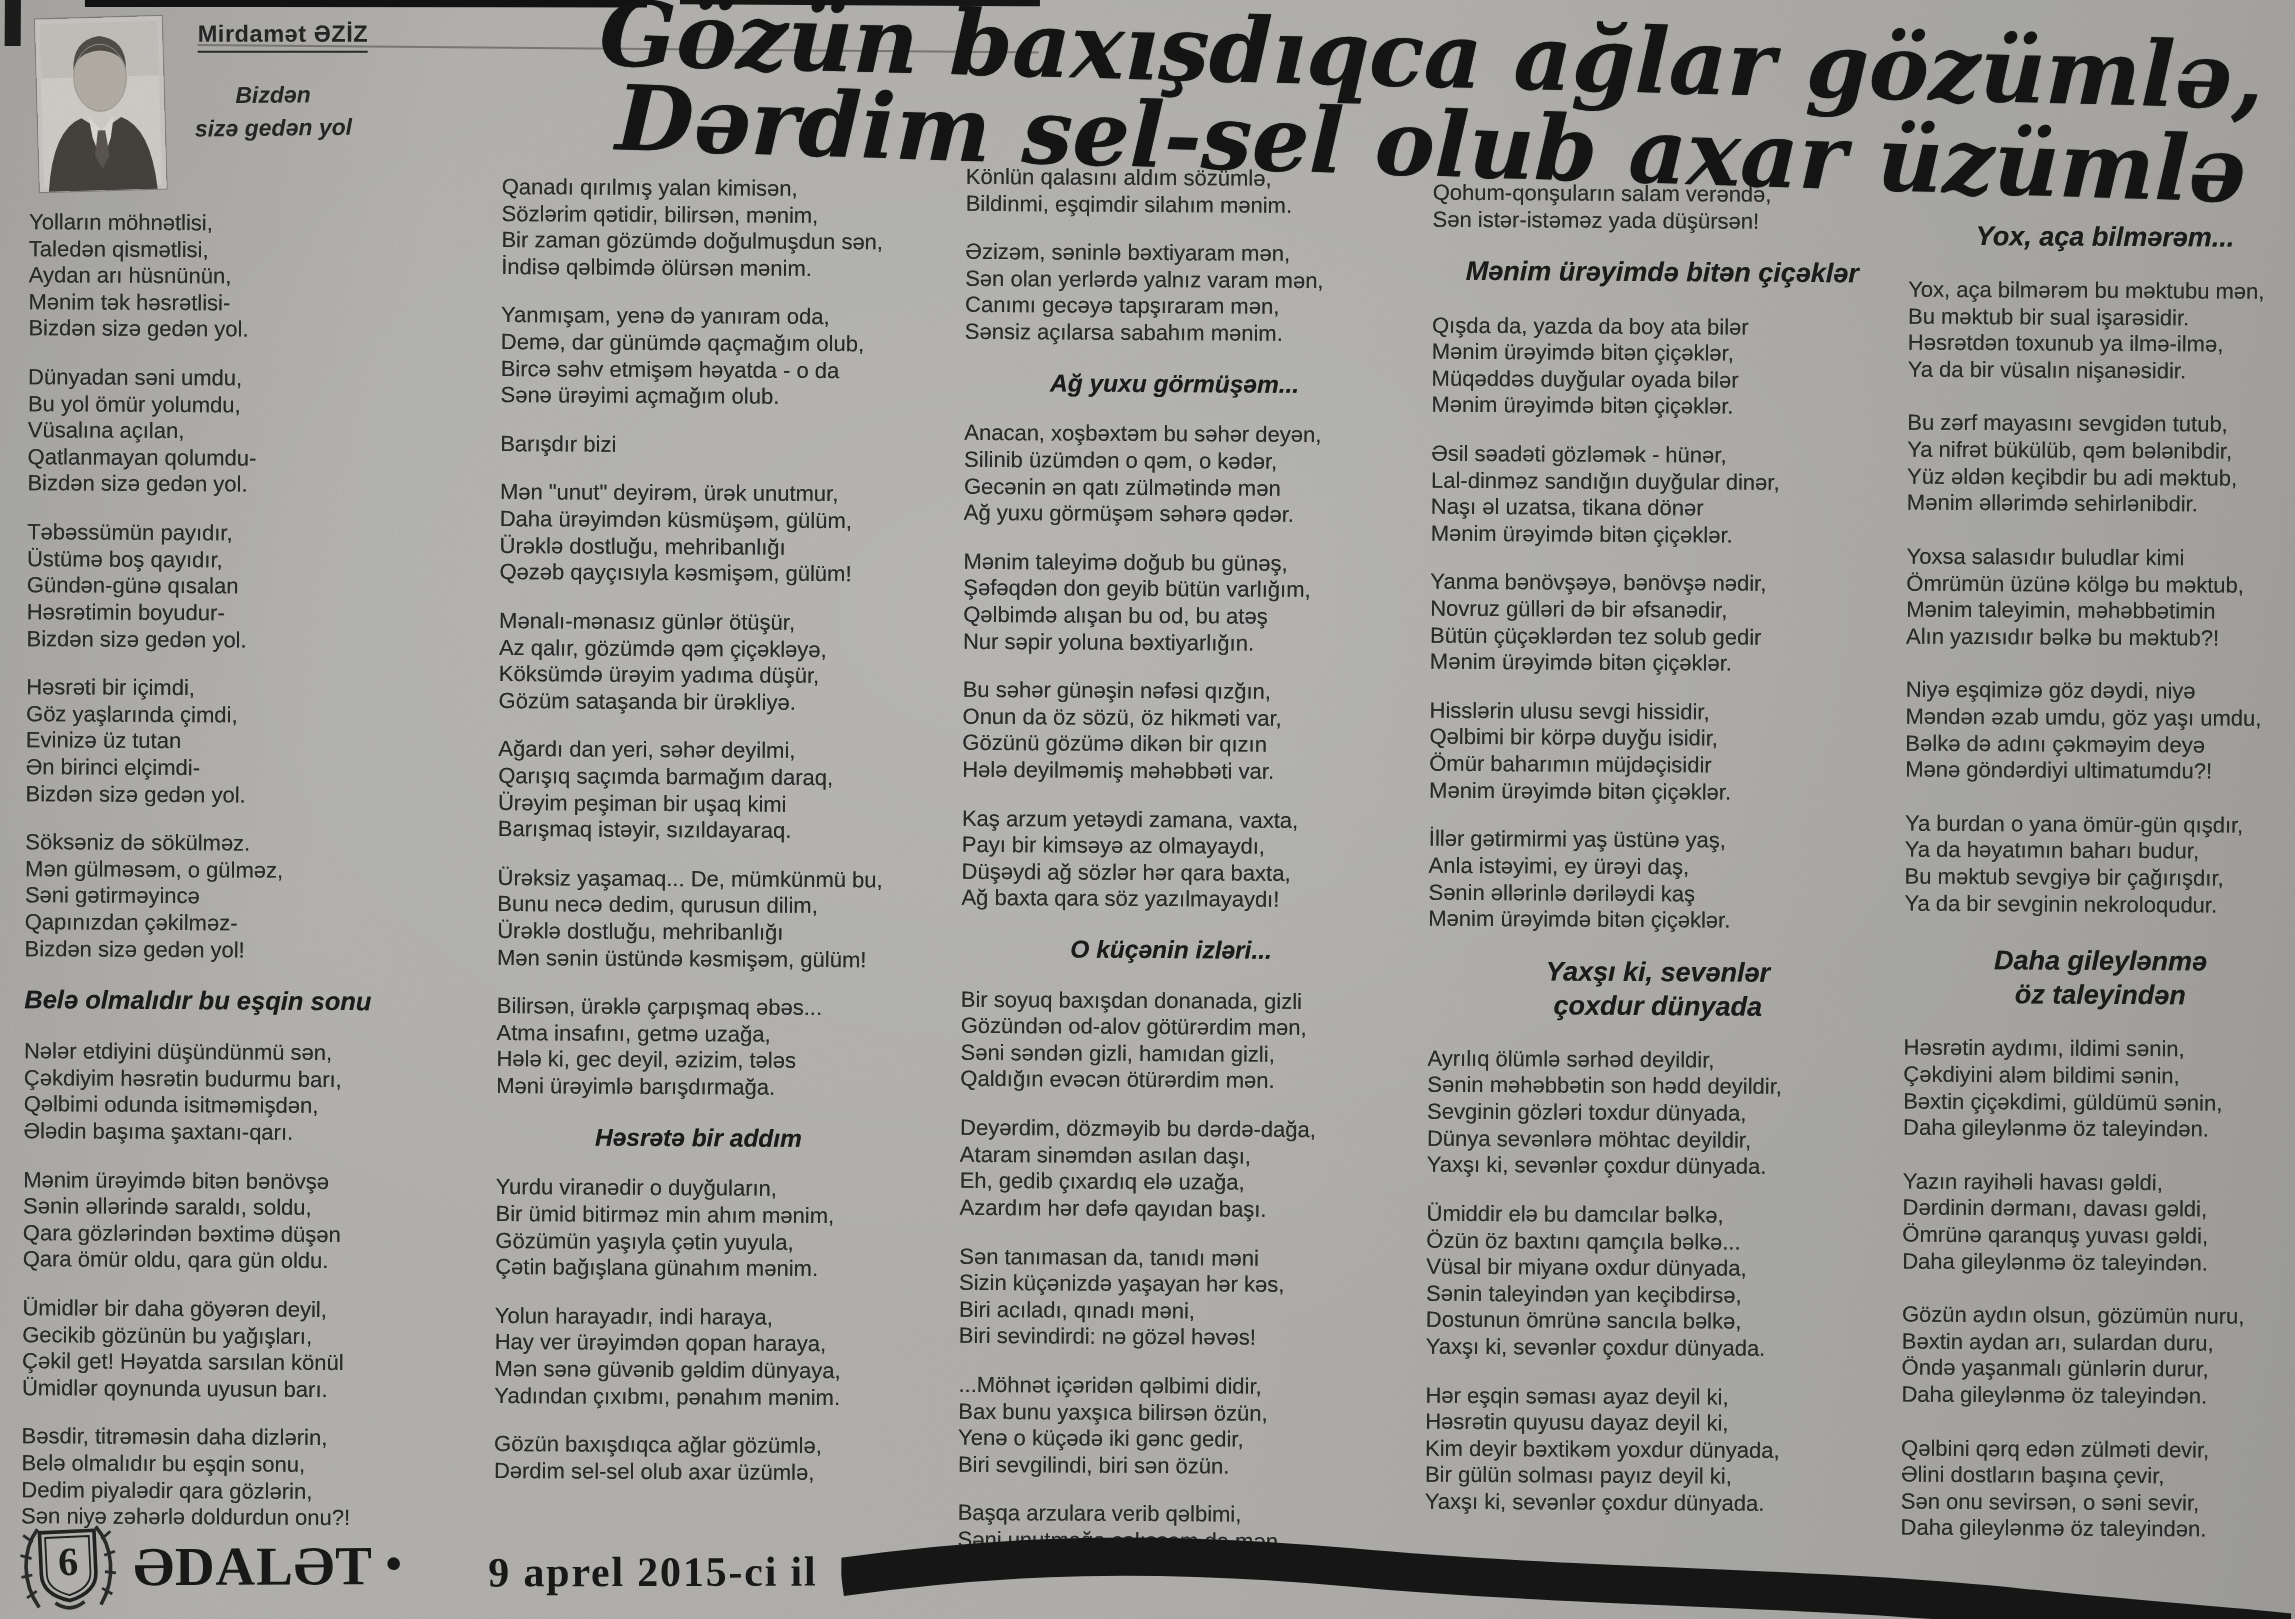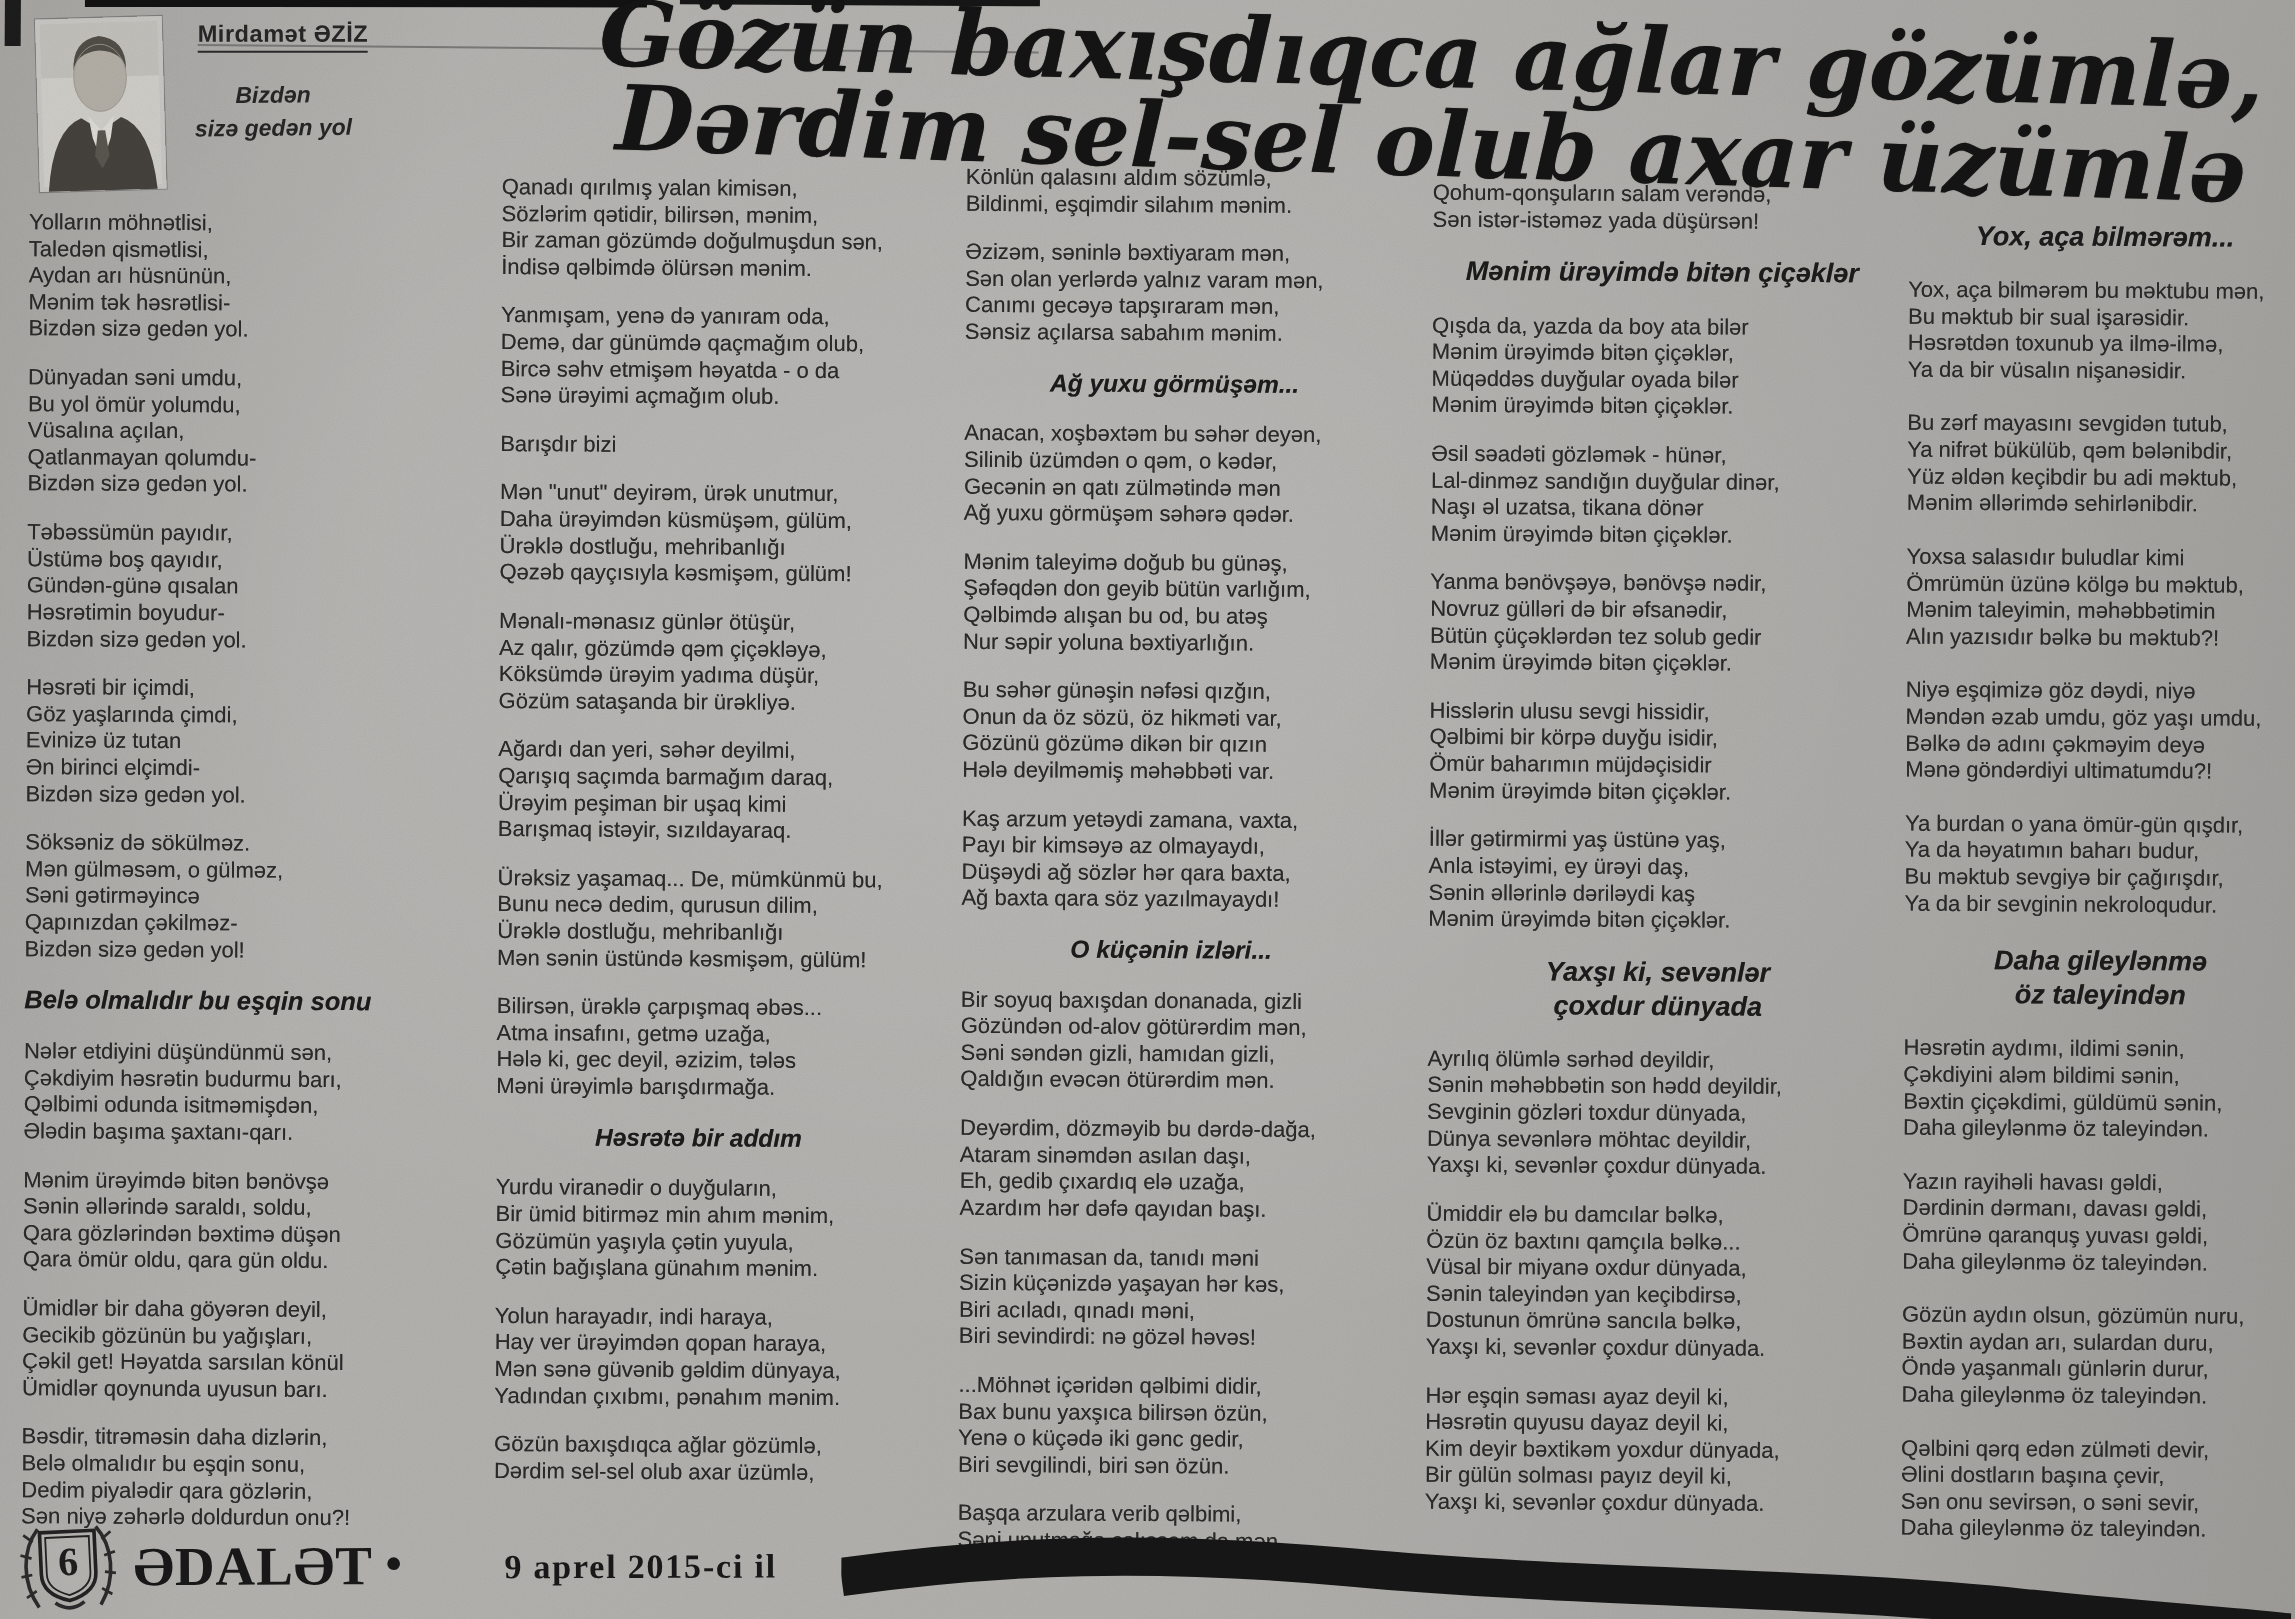--- a/index.html
+++ b/index.html
@@ -48,22 +48,22 @@
   .col[data-column="4"]{left:1905px;top:202px;width:393px;}
   .col[data-column="0"] .heading{text-align:left;font-size:25.5px;}
   .col[data-column="3"] .heading,.col[data-column="4"] .heading{font-size:27px;margin:12.7px 0 23.6px;}
   .col[data-column="4"] .stanza{margin-bottom:27px;}
 
   
   .footer-badge{position:absolute;left:22px;top:1529px;width:102px;height:90px;transform:rotate(-3deg);}
   .paper-name{position:absolute;left:138px;top:1540px;font-family:"Liberation Serif", serif;
               font-weight:bold;font-size:55px;letter-spacing:0.9px;color:#181818;transform:rotate(-.6deg);}
   .paper-bullet{font-size:47px;vertical-align:5.5px;margin-left:12.7px;}
-  .issue-date{position:absolute;left:509px;top:1551px;font-family:"Liberation Serif", serif;
-              font-weight:bold;font-size:34px;letter-spacing:1.8px;color:#181818;transform:rotate(-.5deg);}
+  .issue-date{position:absolute;left:493px;top:1551px;font-family:"Liberation Serif", serif;
+              font-weight:bold;font-size:42px;letter-spacing:1.8px;color:#181818;transform:rotate(-.5deg);}
   .swoosh{position:absolute;left:846px;top:1535px;pointer-events:none;}
 </style>
 </head>
 <body>
 
 <div class="page">
   <div class="inner">
 
     <div class="corner-blob"></div>
     <div class="bar-a"></div>

